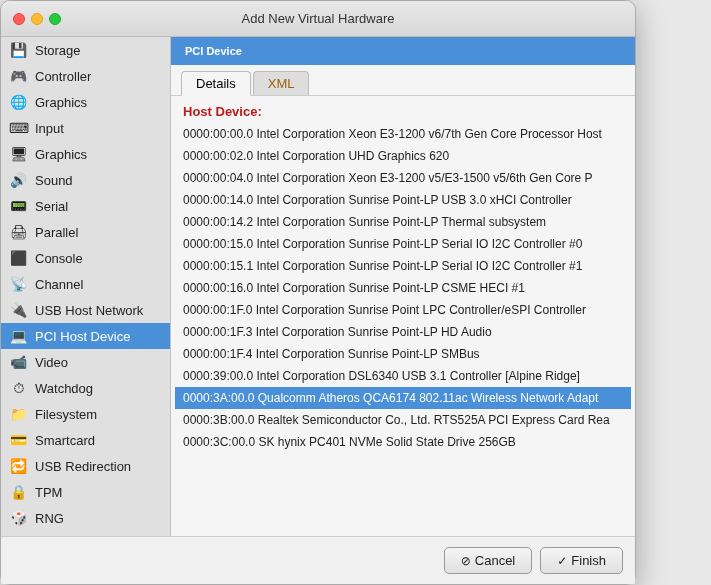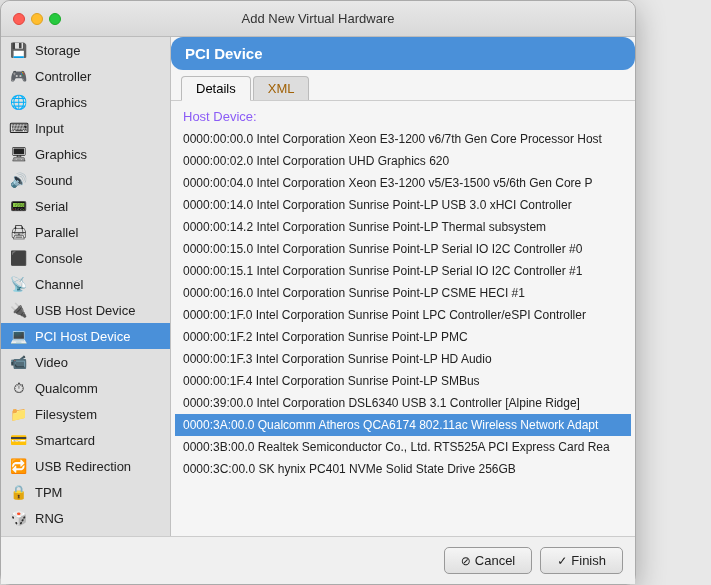--- a/index.html
+++ b/index.html
@@ -93,24 +93,23 @@
       flex: 1;
       display: flex;
       flex-direction: column;
       overflow: hidden;
       background: #f5f5f5;
     }
     .panel-header {
       background: #4a90d9;
       padding: 8px 14px;
       color: white;
-      font-size: 15px;
+      font-size: 11px;
       font-weight: 600;
       flex-shrink: 0;
-      border-radius: 12px;
     }
     .tabs-bar {
       display: flex;
       padding: 6px 10px 0;
       background: #f5f5f5;
       border-bottom: 1px solid #ccc;
       flex-shrink: 0;
     }
     .tab {
       padding: 4px 14px;
@@ -126,22 +125,22 @@
     .tab.active {
       background: #f5f5f5;
       color: #000;
       border-bottom: 1px solid #f5f5f5;
       margin-bottom: -1px;
       z-index: 1;
     }
     .host-device-label {
       padding: 8px 12px 4px;
       font-size: 13px;
-      color: #8b5cf6;
-      font-weight: 400;
+      color: #b91c1c;
+      font-weight: 700;
       flex-shrink: 0;
     }
     .device-list {
       flex: 1;
       overflow-y: auto;
       padding: 0 4px;
     }
     .device-item {
       padding: 4px 8px;
       font-size: 12px;
@@ -233,33 +232,33 @@
         <div class="sidebar-item">
           <span class="sidebar-icon">⬛</span>
           <span class="sidebar-label">Console</span>
         </div>
         <div class="sidebar-item">
           <span class="sidebar-icon">📡</span>
           <span class="sidebar-label">Channel</span>
         </div>
         <div class="sidebar-item">
           <span class="sidebar-icon">🔌</span>
-          <span class="sidebar-label">USB Host Device</span>
+          <span class="sidebar-label">USB Host Network</span>
         </div>
         <div class="sidebar-item active">
           <span class="sidebar-icon">💻</span>
           <span class="sidebar-label">PCI Host Device</span>
         </div>
         <div class="sidebar-item">
           <span class="sidebar-icon">📹</span>
           <span class="sidebar-label">Video</span>
         </div>
         <div class="sidebar-item">
           <span class="sidebar-icon">⏱</span>
-          <span class="sidebar-label">Qualcomm</span>
+          <span class="sidebar-label">Watchdog</span>
         </div>
         <div class="sidebar-item">
           <span class="sidebar-icon">📁</span>
           <span class="sidebar-label">Filesystem</span>
         </div>
         <div class="sidebar-item">
           <span class="sidebar-icon">💳</span>
           <span class="sidebar-label">Smartcard</span>
         </div>
         <div class="sidebar-item">
@@ -287,21 +286,20 @@
       <div class="device-list">
       <div class="device-item">0000:00:00.0 Intel Corporation Xeon E3-1200 v6/7th Gen Core Processor Host</div>
           <div class="device-item">0000:00:02.0 Intel Corporation UHD Graphics 620</div>
           <div class="device-item">0000:00:04.0 Intel Corporation Xeon E3-1200 v5/E3-1500 v5/6th Gen Core P</div>
           <div class="device-item">0000:00:14.0 Intel Corporation Sunrise Point-LP USB 3.0 xHCI Controller</div>
           <div class="device-item">0000:00:14.2 Intel Corporation Sunrise Point-LP Thermal subsystem</div>
           <div class="device-item">0000:00:15.0 Intel Corporation Sunrise Point-LP Serial IO I2C Controller #0</div>
           <div class="device-item">0000:00:15.1 Intel Corporation Sunrise Point-LP Serial IO I2C Controller #1</div>
           <div class="device-item">0000:00:16.0 Intel Corporation Sunrise Point-LP CSME HECI #1</div>
           <div class="device-item">0000:00:1F.0 Intel Corporation Sunrise Point LPC Controller/eSPI Controller</div>
-          <div class="device-item">0000:00:1F.2 Intel Corporation Sunrise Point-LP PMC</div>
           <div class="device-item">0000:00:1F.3 Intel Corporation Sunrise Point-LP HD Audio</div>
           <div class="device-item">0000:00:1F.4 Intel Corporation Sunrise Point-LP SMBus</div>
           <div class="device-item">0000:39:00.0 Intel Corporation DSL6340 USB 3.1 Controller [Alpine Ridge]</div>
           <div class="device-item selected">0000:3A:00.0 Qualcomm Atheros QCA6174 802.11ac Wireless Network Adapt</div>
           <div class="device-item">0000:3B:00.0 Realtek Semiconductor Co., Ltd. RTS525A PCI Express Card Rea</div>
           <div class="device-item">0000:3C:00.0 SK hynix PC401 NVMe Solid State Drive 256GB</div>
         </div>
     </div>
   </div>
 

